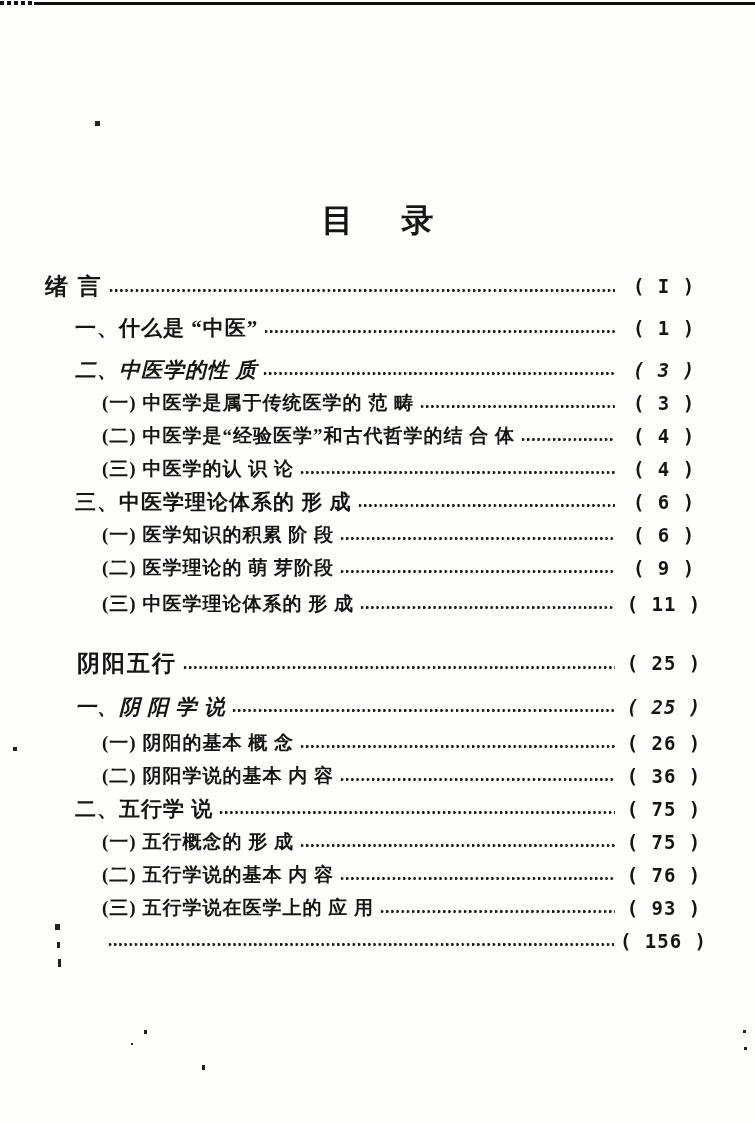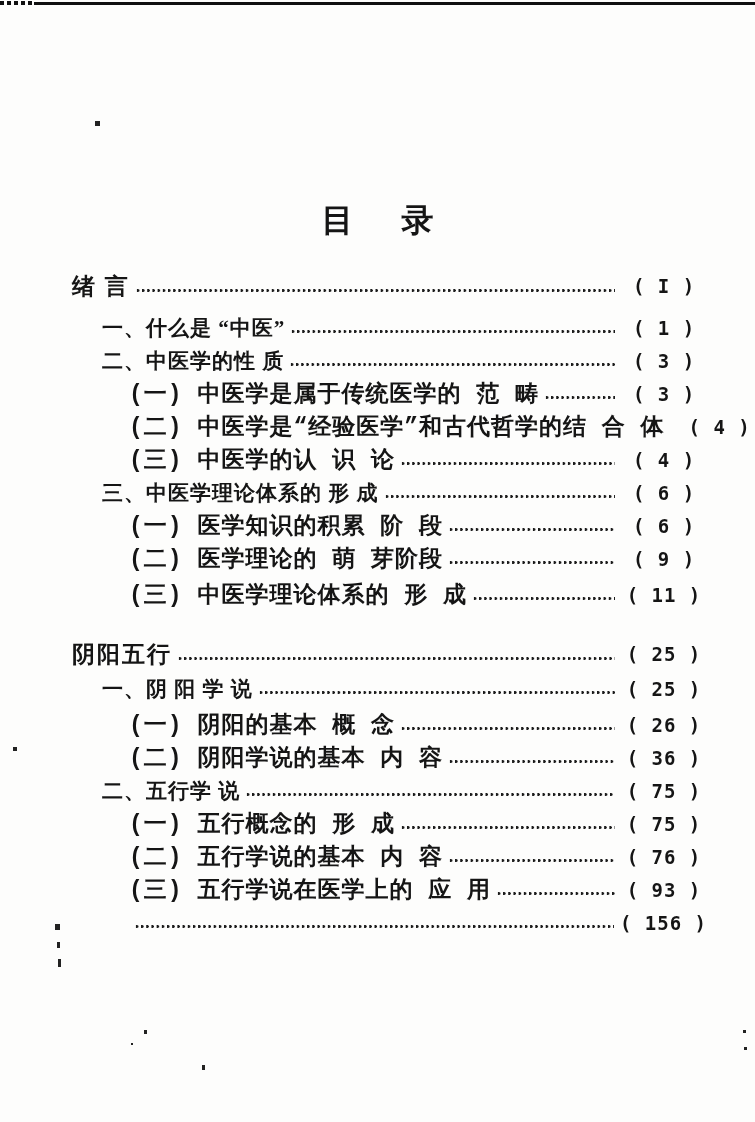--- a/index.html
+++ b/index.html
@@ -11,33 +11,33 @@
   
   .topline{position:absolute;top:2px;left:34px;right:0;height:3px;background:#101010;}
   .topdashes{position:absolute;top:1px;left:0;width:32px;height:4px;
     background:repeating-linear-gradient(90deg,#101010 0 4px,transparent 4px 7px);}
   .speck{position:absolute;background:#222;}
   
   .title{position:absolute;top:202px;left:0;width:100%;
     display:flex;justify-content:center;gap:48px;
     font-size:32px;font-weight:bold;line-height:36px;}
   
-  .toc{position:absolute;top:268px;left:72px;right:48px;}
+  .toc{position:absolute;top:268px;left:45px;right:48px;}
   .row{display:flex;align-items:center;height:33px;}
   .row .label{white-space:nowrap;font-weight:bold;letter-spacing:1px;}
   .row.chapter{height:36px;}
   .row.chapter .label{font-size:23px;letter-spacing:2px;}
   .row.l1{padding-left:30px;align-items:center;}
   .row.l1 .label{font-size:21px;}
   .row.l2{padding-left:57px;}
-  .row.l2 .label{font-size:23px;font-family:Liberation Mono, monospace;}
+  .row.l2 .label{font-size:19px;}
   .gap-xs{margin-top:3px;}
   .gap-sm{margin-top:7px;}
-  .gap-md{}
-  .gap-lg{margin-top:25px;}
+  .gap-md{margin-top:9px;font-style:italic;}
+  .gap-lg{margin-top:25px;margin-left:32px;}
   .leader{flex:1;height:5px;margin:8px 6px 0 6px;
     background-image:radial-gradient(circle at 2px 2.5px,#1b1b1b 1.25px,transparent 1.55px);
     background-size:5.2px 5px;background-repeat:repeat-x;}
   .pagenum{flex:0 0 86px;text-align:center;white-space:nowrap;
     font-family:"DejaVu Sans Mono","Liberation Mono",monospace;
     font-size:19px;font-weight:bold;letter-spacing:1px;}
 </style>
 </head>
 <body>
 

